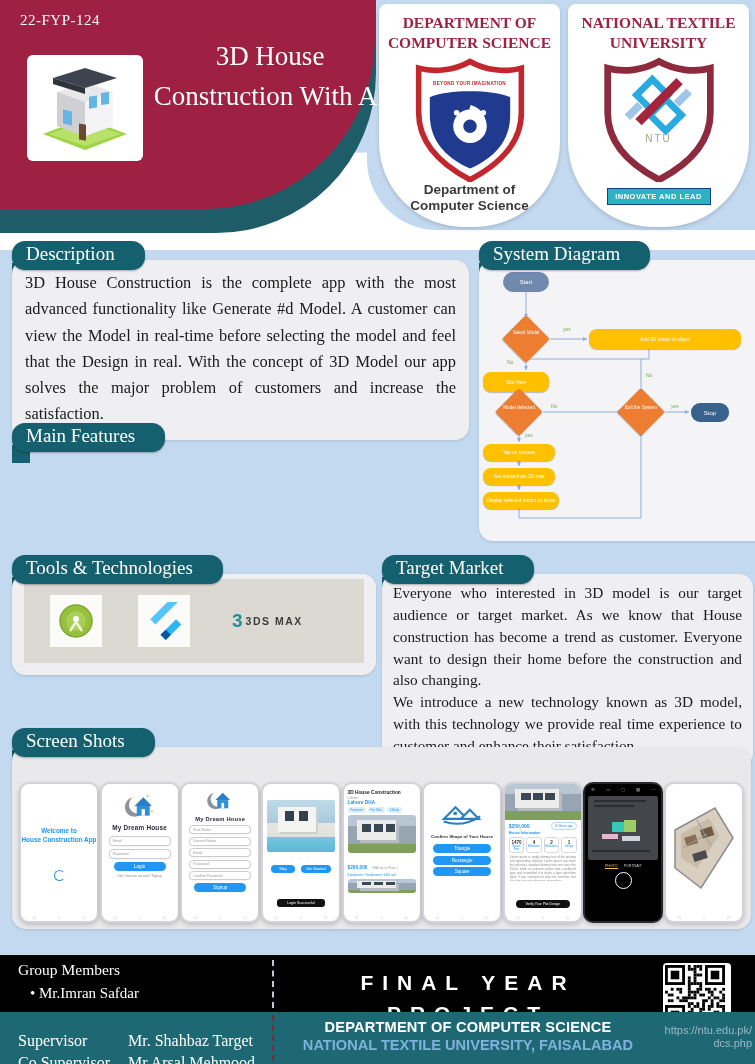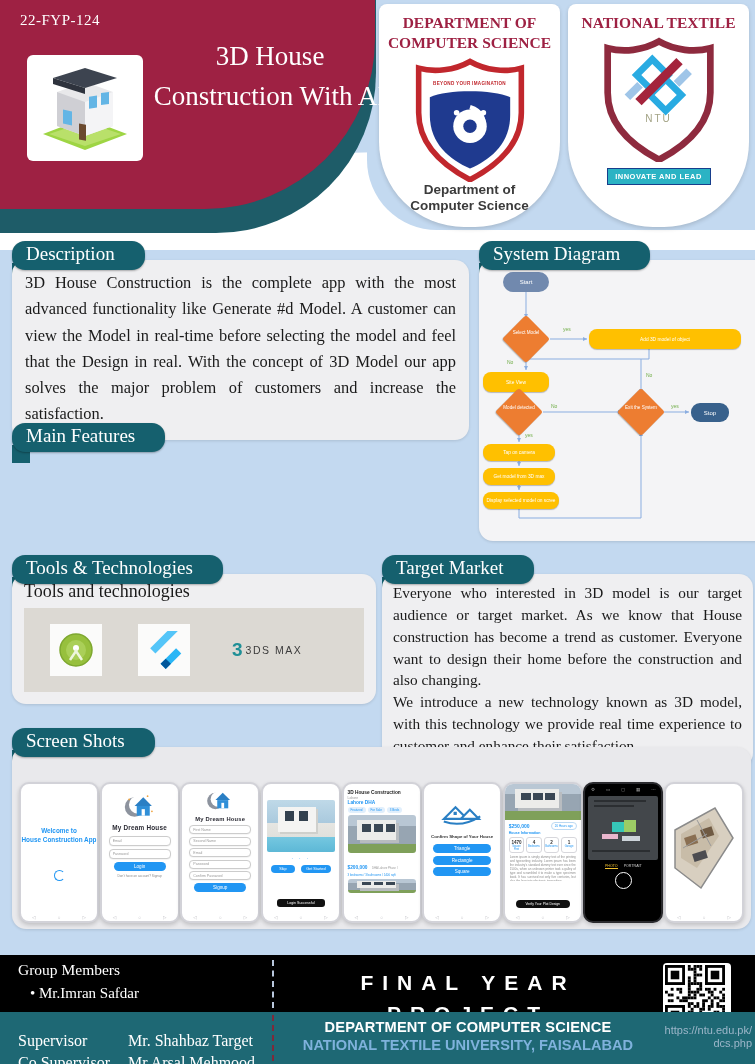--- a/index.html
+++ b/index.html
@@ -44,21 +44,21 @@
   .feat-box ul+ul{padding-left:34px;width:54%}
   .feat-box li{font-size:17.5px;line-height:23px;color:#111}
   
   .tools-box{padding:5px 12px 12px}
   .tools-sub{font-size:18px;color:#1a1a1a;margin:2px 0 6px}
   .tools-strip{background:#dcd9d3;height:84px;display:flex;align-items:center;padding-left:26px}
   .tool-tile{width:52px;height:52px;background:#fbfbfa;display:flex;align-items:center;justify-content:center}
   .tile-flutter{margin-left:36px}
   .max-logo{margin-left:42px;display:flex;align-items:center;font-family:"Liberation Sans",sans-serif}
   .max-digit{color:#1f8f96;font-size:19px;font-weight:bold;margin-right:3px}
-  .max-label{color:#3c3c3c;font-size:10.5px;font-weight:normal;letter-spacing:1.5px}
+  .max-label{color:#3c3c3c;font-size:10.5px;font-weight:bold;letter-spacing:1.5px}
   
   .diag-box{height:281px;background:#f4f4f6}
   .fl{position:absolute;font-family:"Liberation Sans",sans-serif;display:flex;align-items:center;justify-content:center;
       text-align:center;color:#fff}
   .fyellow{background:#ffc000;border-radius:8px;font-size:4.8px;box-shadow:0 1px 1px rgba(0,0,0,.25)}
   .fstart{background:#7189ae;border-radius:10px;font-size:6px}
   .fstop{background:#38618c;border-radius:9px;font-size:6px}
   .fdiamond{position:absolute;width:34px;height:34px;background:#ed7d31;transform:rotate(45deg);border-radius:3px;
             box-shadow:0 1px 1px rgba(0,0,0,.25)}
   .dlabel{position:absolute;font-family:"Liberation Sans",sans-serif;font-size:4.6px;color:#fff;width:52px;
@@ -185,20 +185,21 @@
       </div>
       <div class="card-caption">
         <div>Department of</div>
         <div>Computer Science</div>
       </div>
     </div>
 
     <div class="logo-card card2">
       <div class="card-title">
         <div>NATIONAL TEXTILE</div>
+        <div>UNIVERSITY</div>
       </div>
       <div class="shield-wrap" style="height:150px">
         <svg width="120" height="125" viewBox="0 0 100 112">
           <path d="M50 4 C64 12 82 14 96 10 L96 50 Q96 86 50 110 Q4 86 4 50 L4 10 C18 14 36 12 50 4 Z" fill="#ffffff" stroke="#8e2a3e" stroke-width="6"></path>
           <rect x="34" y="24" width="20" height="20" fill="none" stroke="#29abe2" stroke-width="6" transform="rotate(45 44 34)"></rect>
           <rect x="46" y="42" width="20" height="20" fill="none" stroke="#29abe2" stroke-width="6" transform="rotate(45 56 52)"></rect>
           <rect x="46" y="14" width="8" height="52" fill="#a4243c" transform="rotate(45 50 40)"></rect>
           <rect x="24" y="40" width="7" height="16" fill="#9fc5e8" transform="rotate(45 27 48)"></rect>
           <rect x="68" y="28" width="7" height="16" fill="#9fc5e8" transform="rotate(45 71 36)"></rect>
         </svg>
@@ -263,21 +264,20 @@
 
   <div class="section" style="left:12px;top:423px;width:466px">
     <div class="notch"></div>
     <div class="pill">Main Features</div>
   </div>
 
   <div class="section" style="left:12px;top:555px;width:364px">
     <div class="notch"></div>
     <div class="pill">Tools &amp; Technologies</div>
     <div class="sec-box tools-box">
-      <div class="tools-sub">Tools and technologies</div>
       <div class="tools-strip">
         <div class="tool-tile">
           <svg width="40" height="40" viewBox="0 0 40 40">
             <circle cx="20" cy="20" r="16" fill="#97c03d"></circle>
             <circle cx="20" cy="20" r="10" fill="#aacf58"></circle>
             <circle cx="20" cy="18" r="3" fill="#ffffff"></circle>
             <path d="M14 30 L20 21 L26 30" stroke="#eef6dd" stroke-width="2.5" fill="none"></path>
             <circle cx="20" cy="20" r="16" fill="none" stroke="#7ea82f" stroke-width="1.5"></circle>
           </svg>
         </div>

